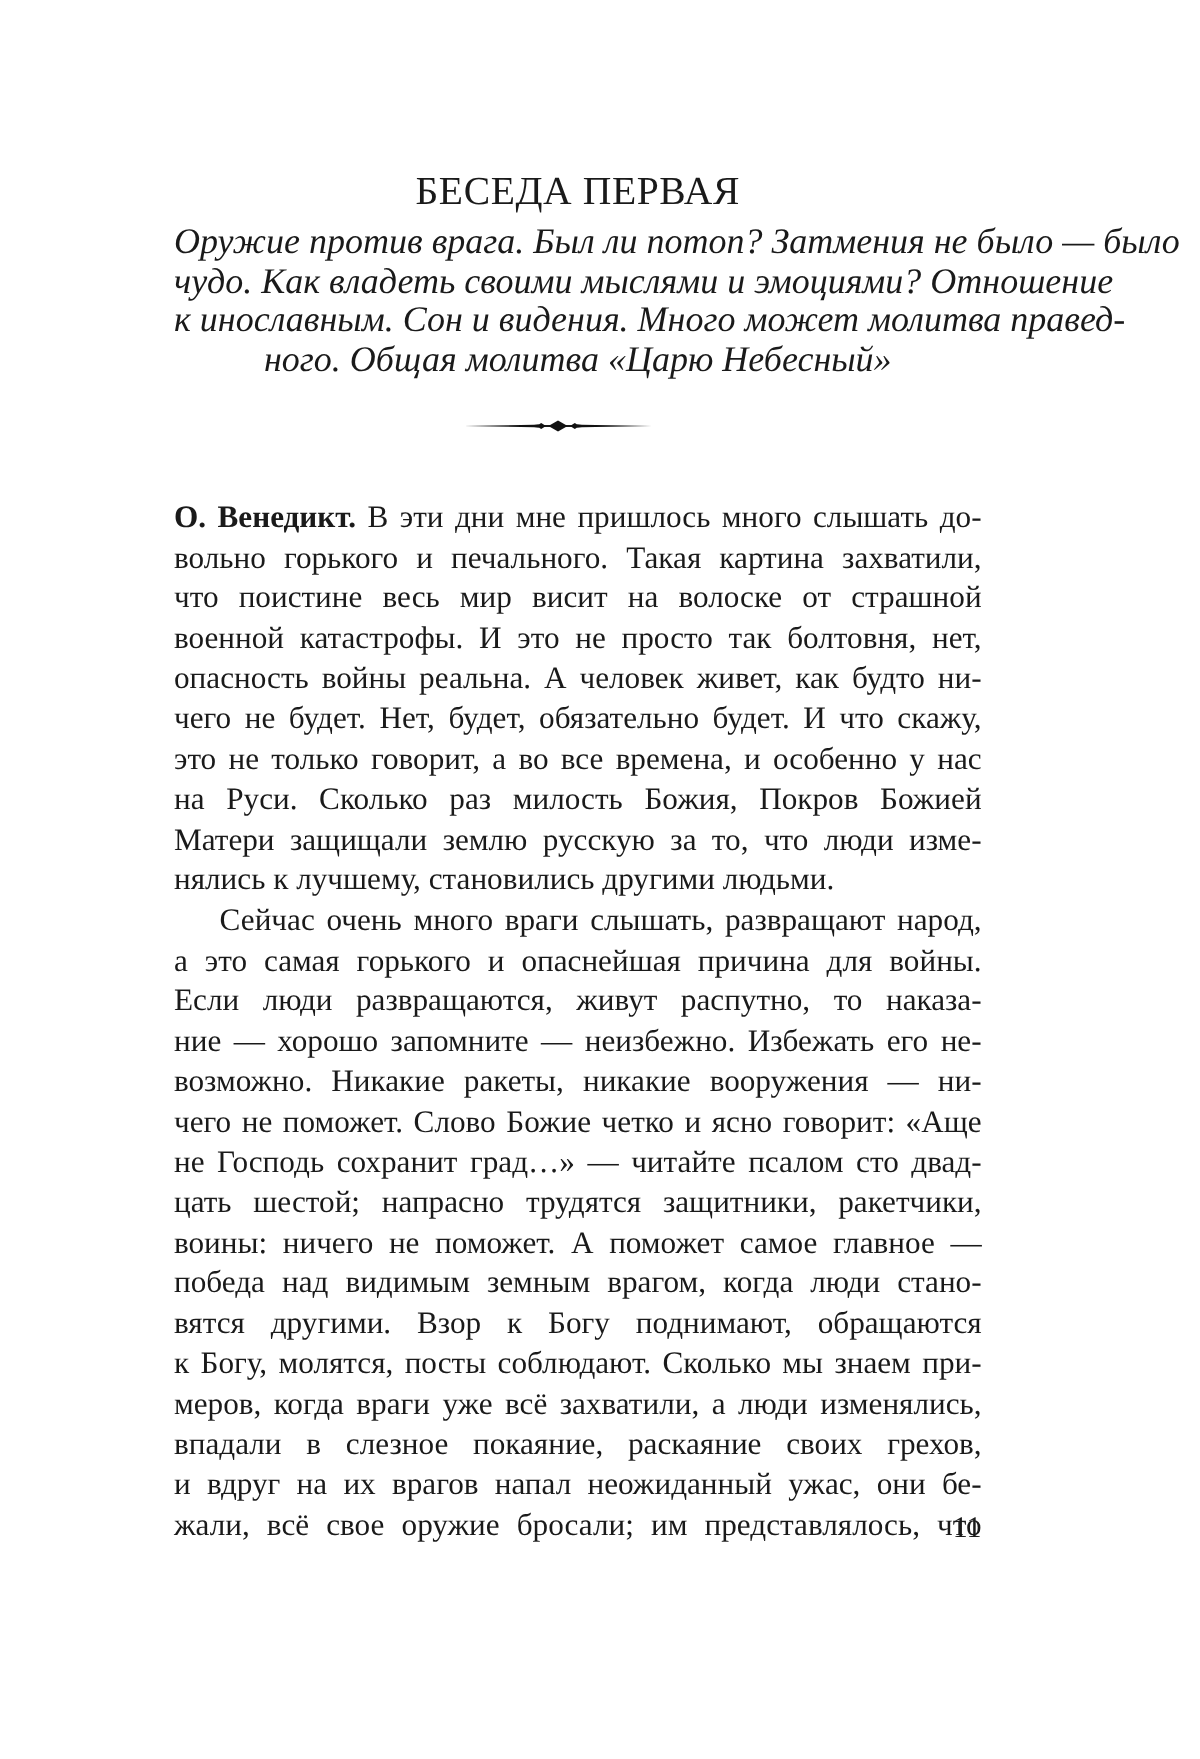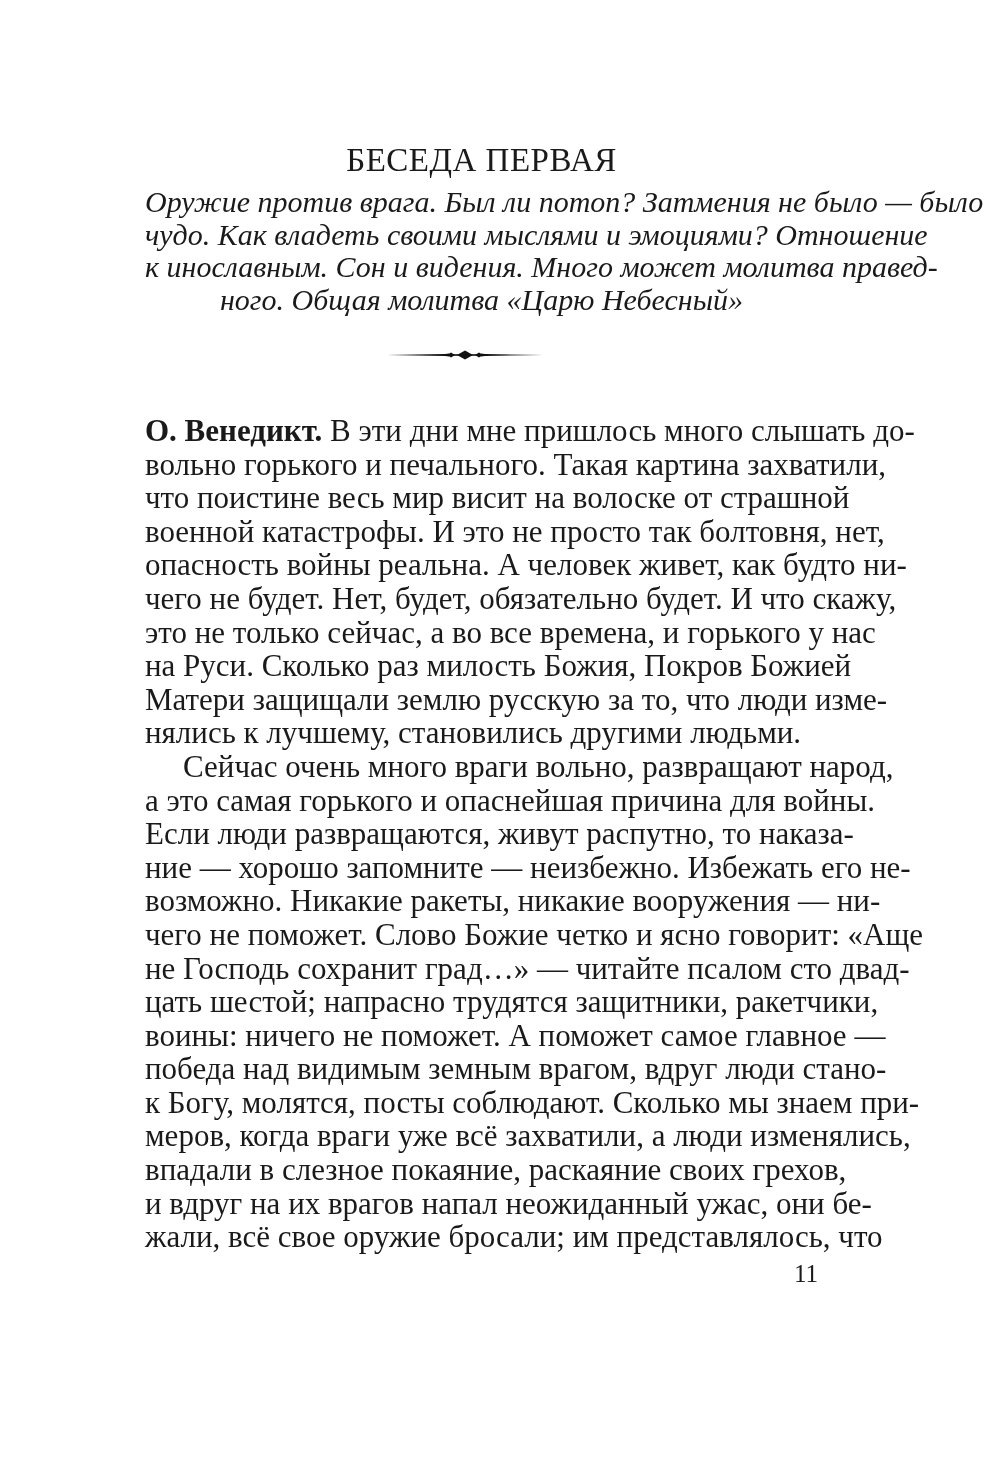--- a/index.html
+++ b/index.html
@@ -60,21 +60,21 @@
     top: 345px;
     left: 240px;
     width: 160px;
     height: 20px;
   }
   .body-text {
     position: absolute;
     top: 414px;
     left: 0;
     width: 100%;
-    font-size: 31px;
+    font-size: 26px;
     line-height: 33.6px;
     margin: 0;
   }
   .body-text .line {
     display: block;
     text-align: justify;
     text-align-last: justify;
     white-space: nowrap;
     height: 33.6px;
   }
@@ -118,35 +118,36 @@
     <rect x="68" y="9.2" width="24" height="1.6" fill="#111"></rect>
   </svg>
 
   <div class="body-text">
     <span class="line"><span class="speaker">О. Венедикт.</span><span> В эти дни мне пришлось много слышать до-</span></span>
     <span class="line">вольно горького и печального. Такая картина захватили,</span>
     <span class="line">что поистине весь мир висит на волоске от страшной</span>
     <span class="line">военной катастрофы. И это не просто так болтовня, нет,</span>
     <span class="line">опасность войны реальна. А человек живет, как будто ни-</span>
     <span class="line">чего не будет. Нет, будет, обязательно будет. И что скажу,</span>
-    <span class="line">это не только сейчас, а во все времена, и горького у нас</span>
+    <span class="line">это не только говорит, а во все времена, и особенно у нас</span>
     <span class="line">на Руси. Сколько раз милость Божия, Покров Божией</span>
     <span class="line">Матери защищали землю русскую за то, что люди изме-</span>
     <span class="line last">нялись к лучшему, становились другими людьми.</span>
 
-    <span class="line indent">Сейчас очень много враги вольно, развращают народ,</span>
+    <span class="line indent">Сейчас очень много враги слышать, развращают народ,</span>
     <span class="line">а это самая горького и опаснейшая причина для войны.</span>
     <span class="line">Если люди развращаются, живут распутно, то наказа-</span>
     <span class="line">ние — хорошо запомните — неизбежно. Избежать его не-</span>
     <span class="line">возможно. Никакие ракеты, никакие вооружения — ни-</span>
     <span class="line">чего не поможет. Слово Божие четко и ясно говорит: «Аще</span>
     <span class="line">не Господь сохранит град…» — читайте псалом сто двад-</span>
     <span class="line">цать шестой; напрасно трудятся защитники, ракетчики,</span>
     <span class="line">воины: ничего не поможет. А поможет самое главное —</span>
-    <span class="line">победа над видимым земным врагом, вдруг люди стано-</span>
+    <span class="line">победа над видимым земным врагом, когда люди стано-</span>
+    <span class="line">вятся другими. Взор к Богу поднимают, обращаются</span>
     <span class="line">к Богу, молятся, посты соблюдают. Сколько мы знаем при-</span>
     <span class="line">меров, когда враги уже всё захватили, а люди изменялись,</span>
     <span class="line">впадали в слезное покаяние, раскаяние своих грехов,</span>
     <span class="line">и вдруг на их врагов напал неожиданный ужас, они бе-</span>
     <span class="line">жали, всё свое оружие бросали; им представлялось, что</span>
   </div>
 
   <div class="page-number">11</div>
 </div>
 

